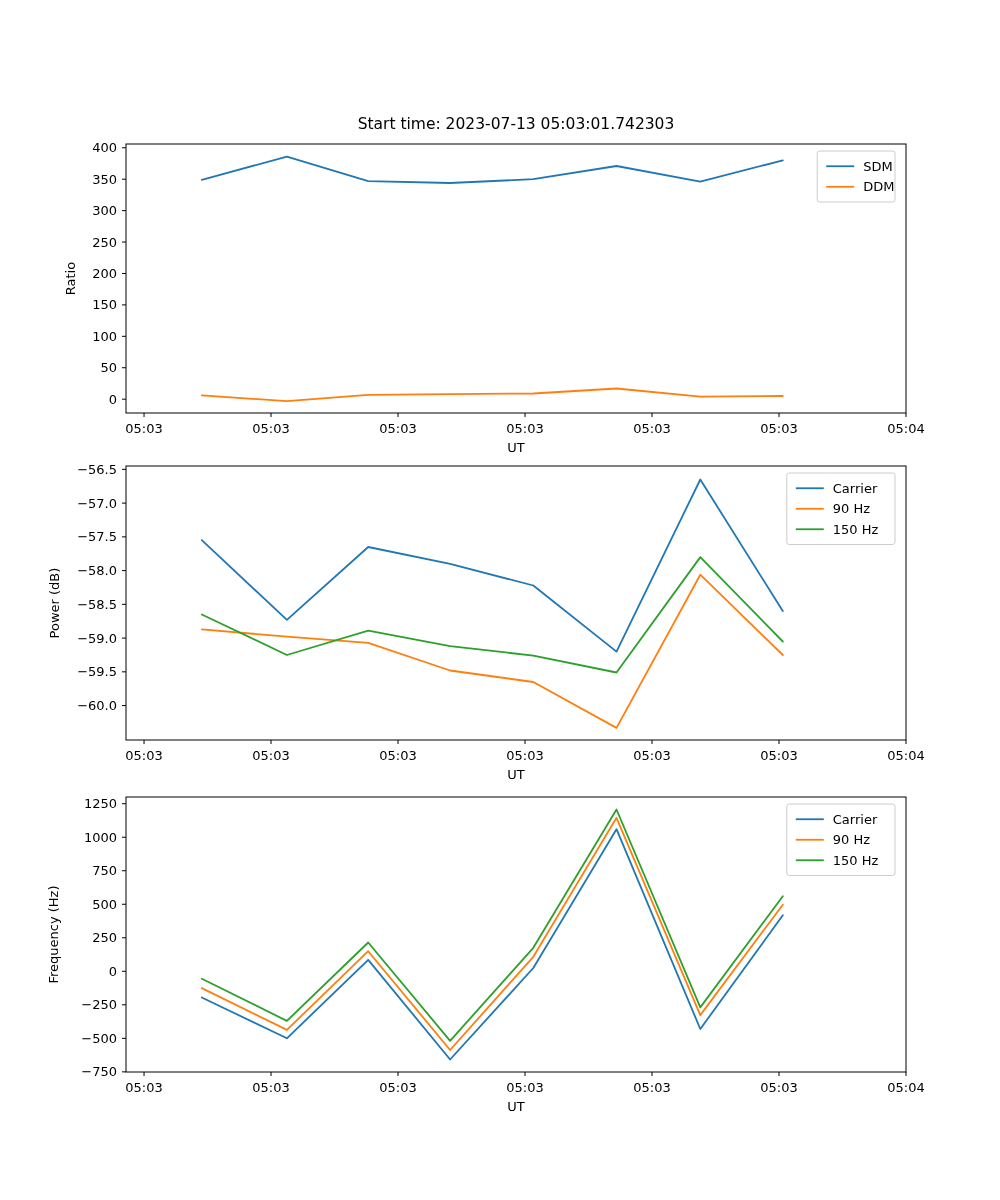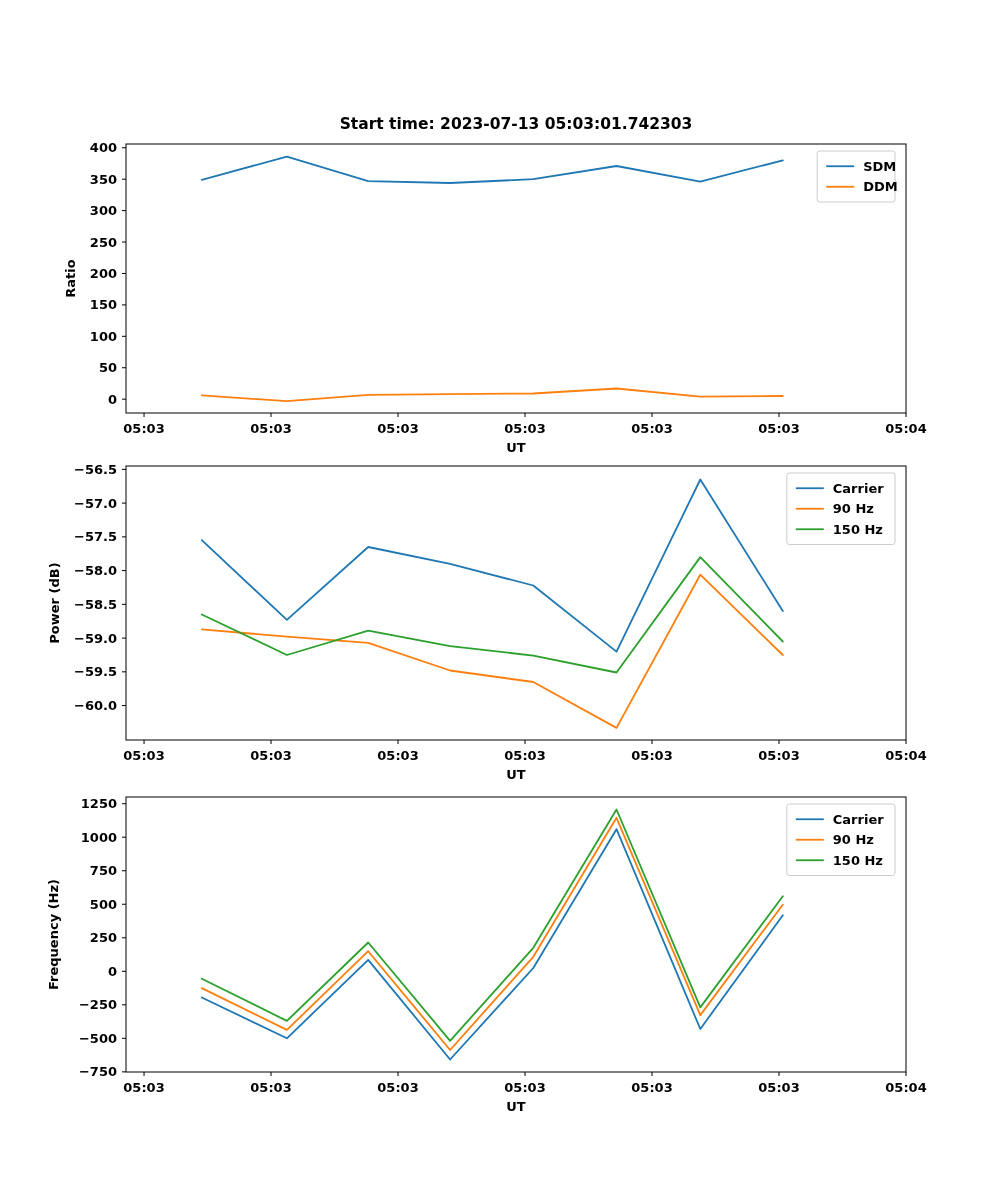--- a/index.html
+++ b/index.html
@@ -2,21 +2,20 @@
 <html><head>
 <meta charset="utf-8">
 <style>
   html, body { margin: 0; padding: 0; background: #ffffff; }
   #figure {
     position: relative;
     width: 1000px;
     height: 1200px;
     background: #ffffff;
     font-family: "DejaVu Sans", sans-serif;
-    font-weight: bold;
   }
   svg text {
     font-family: "DejaVu Sans", sans-serif;
     fill: #000000;
   }
 </style>
 </head>
 <body>
 
 <div id="figure">

